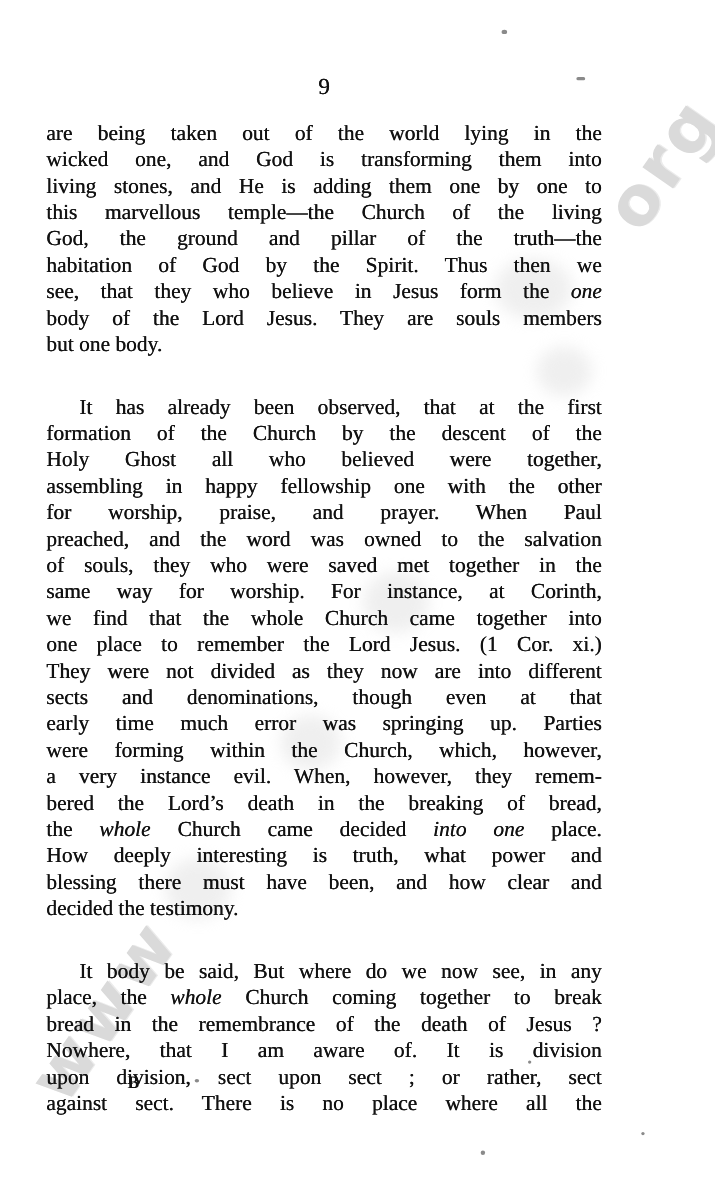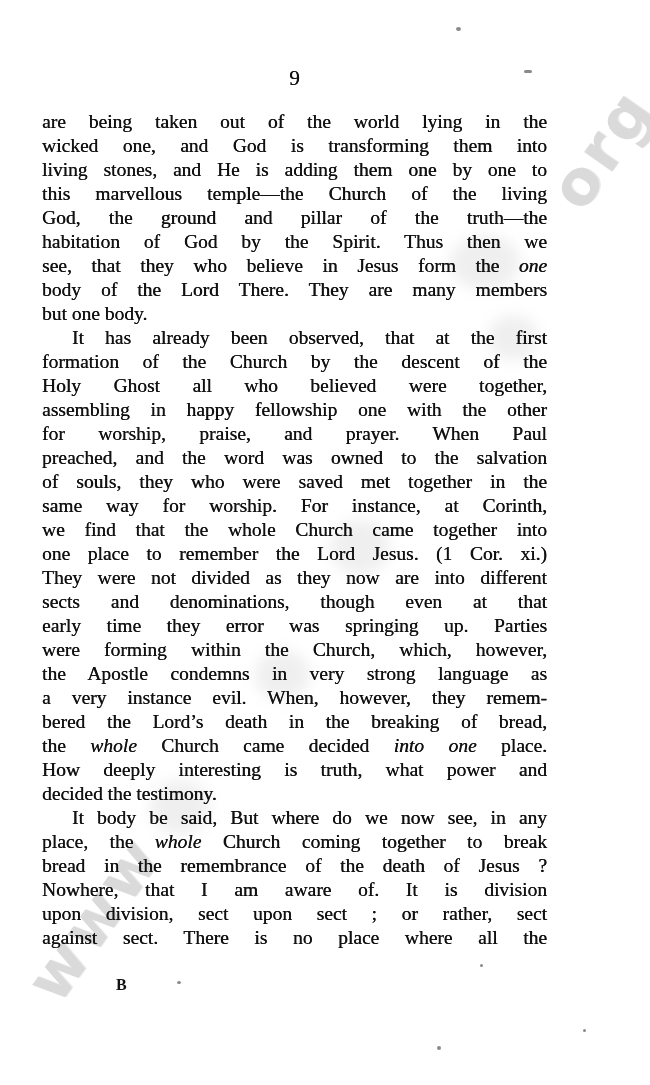--- a/index.html
+++ b/index.html
@@ -66,21 +66,21 @@
     text-shadow: 0.3px 0 0 currentColor;
   }
   .line {
     height: 24px;
     line-height: 24px;
     text-align: justify;
     text-align-last: justify;
     white-space: nowrap;
   }
   .line.para-end { text-align-last: left; }
-  .line.indent { text-indent: 30px; }
+  .line.indent { text-indent: 30px; margin-top: 33px; }
   .line i { font-style: italic; }
 
   .signature-mark {
     position: absolute;
     left: 116px; top: 976px;
     font-size: 16px;
     font-weight: bold;
     letter-spacing: 0.5px;
   }
 </style>
@@ -110,41 +110,41 @@
     <div class="page-number">9</div>
 
     <div class="text-block">
         <div class="line"><span>are being taken out of the world lying in the</span></div>
         <div class="line"><span>wicked one, and God is transforming them into</span></div>
         <div class="line"><span>living stones, and He is adding them one by one to</span></div>
         <div class="line"><span>this marvellous temple—the Church of the living</span></div>
         <div class="line"><span>God, the ground and pillar of the truth—the</span></div>
         <div class="line"><span>habitation of God by the Spirit. Thus then we</span></div>
         <div class="line"><span>see, that they who believe in Jesus form the </span><i>one</i></div>
-        <div class="line"><span>body of the Lord There. They are many members</span></div>
+        <div class="line"><span>body of the Lord Jesus. They are souls members</span></div>
         <div class="line para-end"><span>but one body.</span></div>
         <div class="line indent"><span>It has already been observed, that at the first</span></div>
         <div class="line"><span>formation of the Church by the descent of the</span></div>
         <div class="line"><span>Holy Ghost all who believed were together,</span></div>
         <div class="line"><span>assembling in happy fellowship one with the other</span></div>
         <div class="line"><span>for worship, praise, and prayer. When Paul</span></div>
         <div class="line"><span>preached, and the word was owned to the salvation</span></div>
         <div class="line"><span>of souls, they who were saved met together in the</span></div>
         <div class="line"><span>same way for worship. For instance, at Corinth,</span></div>
         <div class="line"><span>we find that the whole Church came together into</span></div>
         <div class="line"><span>one place to remember the Lord Jesus. (1 Cor. xi.)</span></div>
         <div class="line"><span>They were not divided as they now are into different</span></div>
         <div class="line"><span>sects and denominations, though even at that</span></div>
-        <div class="line"><span>early time they error was springing up. Parties</span></div>
+        <div class="line"><span>early time much error was springing up. Parties</span></div>
         <div class="line"><span>were forming within the Church, which, however,</span></div>
-        <div class="line"><span>the Apostle condemns in very strong language as</span></div>
         <div class="line"><span>a very instance evil. When, however, they remem-</span></div>
         <div class="line"><span>bered the Lord’s death in the breaking of bread,</span></div>
         <div class="line"><span>the </span><i>whole</i><span> Church came decided </span><i>into one</i><span> place.</span></div>
         <div class="line"><span>How deeply interesting is truth, what power and</span></div>
+        <div class="line"><span>blessing there must have been, and how clear and</span></div>
         <div class="line para-end"><span>decided the testimony.</span></div>
         <div class="line indent"><span>It body be said, But where do we now see, in any</span></div>
         <div class="line"><span>place, the </span><i>whole</i><span> Church coming together to break</span></div>
         <div class="line"><span>bread in the remembrance of the death of Jesus ?</span></div>
         <div class="line"><span>Nowhere, that I am aware of. It is division</span></div>
         <div class="line"><span>upon division, sect upon sect ; or rather, sect</span></div>
         <div class="line"><span>against sect. There is no place where all the</span></div>
       </div>
 
     <div class="signature-mark">B</div>

